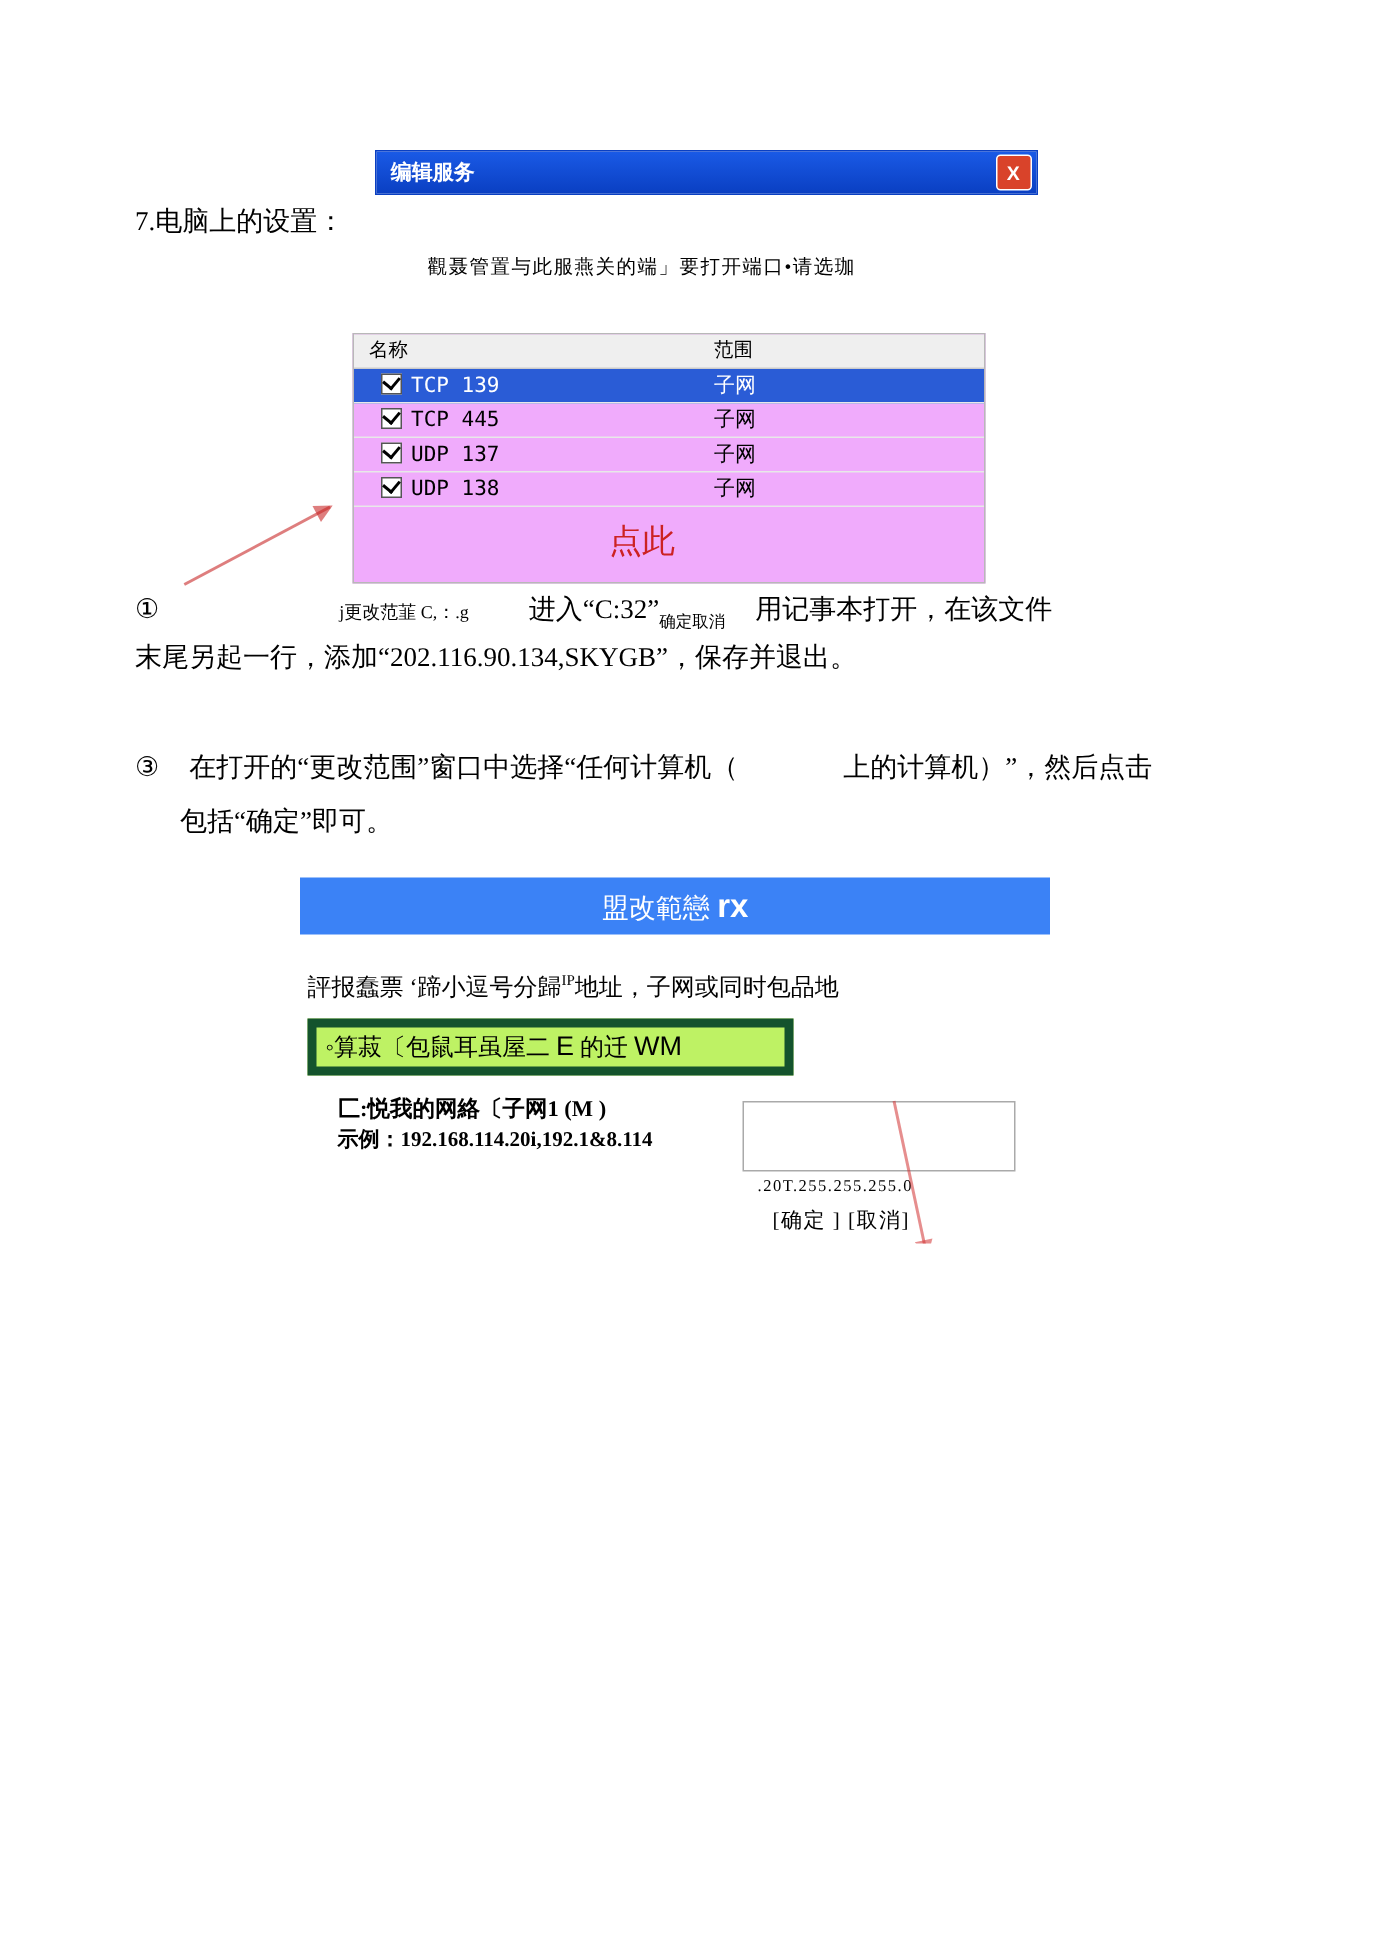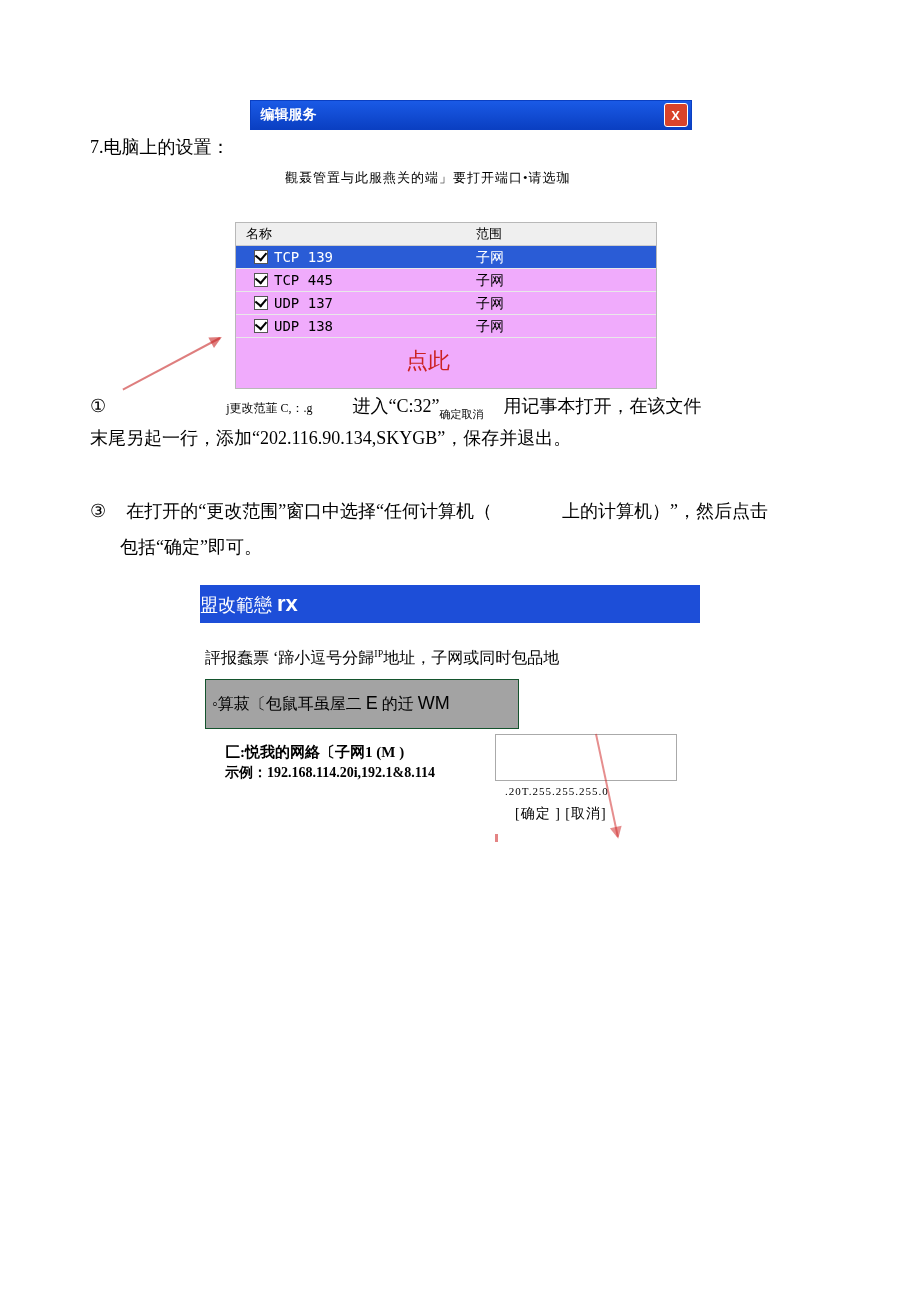--- a/index.html
+++ b/index.html
@@ -151,22 +151,23 @@
   .p3-block {
     margin-top: 40px;
     font-size: 18px;
     line-height: 2.0;
     display: flex;
     flex-wrap: wrap;
   }
   .bluebar2 {
     width: 500px;
     margin: 20px 0 10px 110px;
-    background: #1d4ed8;
+    background: #3b82f6;
     color: #fff;
+    text-align: center;
     font-family: "SimHei", sans-serif;
     font-size: 18px;
     padding: 6px 0;
   }
   .bluebar2 .rx { font-family: sans-serif; font-size: 22px; font-weight: bold; }
   .p4 {
     font-size: 14px;
     margin-left: 115px;
     margin-top: 3px;
     letter-spacing: 0.5px;
@@ -178,25 +179,25 @@
   }
   .sup-ip { font-size: 10px; vertical-align: super; }
   .box-wrap {
     margin-left: 115px;
     margin-top: 10px;
     width: 500px;
     position: relative;
   }
   .box {
     width: 300px;
-    border: 1px solid #14532d;
-    padding: 13px 6px;
+    border: 6px solid #14532d;
+    padding: 2px 6px;
     font-size: 16px;
     font-family: "SimSun", serif;
-    background: #a3a3a3;
+    background: #bef264;
   }
   .big-e { font-family: sans-serif; font-size: 18px; }
   .opt2 {
     margin: 12px 0 0 20px;
     font-size: 15px;
     font-weight: bold;
     font-family: "SimSun", serif;
     width: 200px;
     line-height: 1.5;
   }

